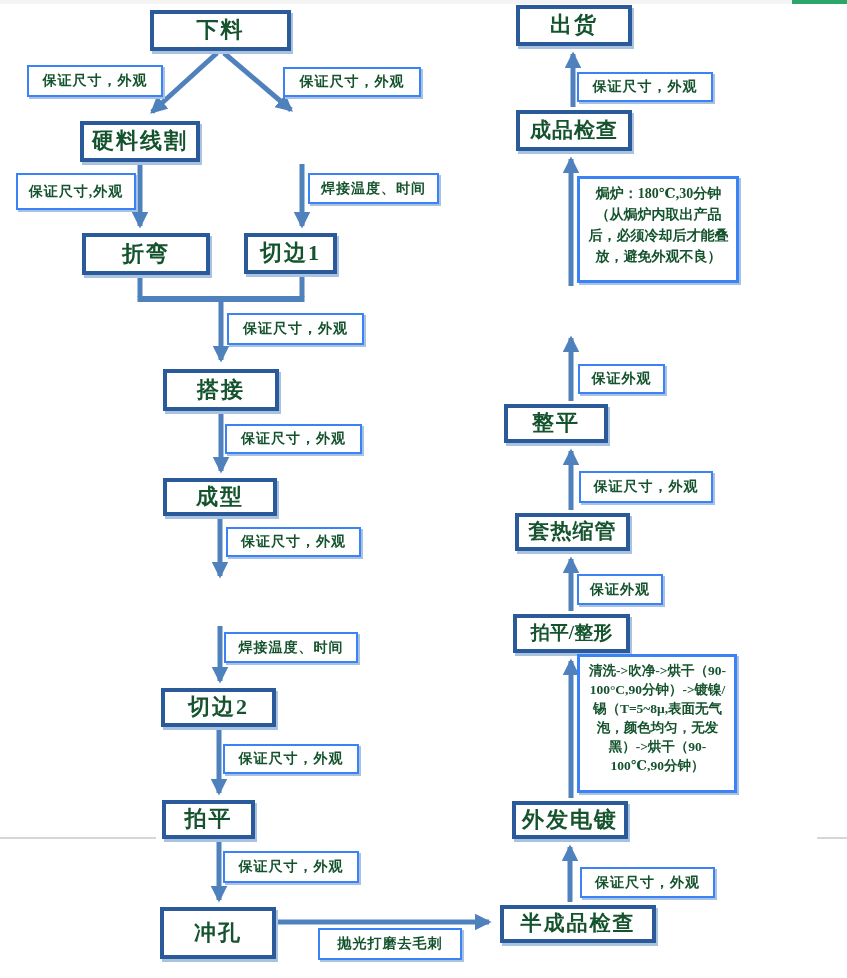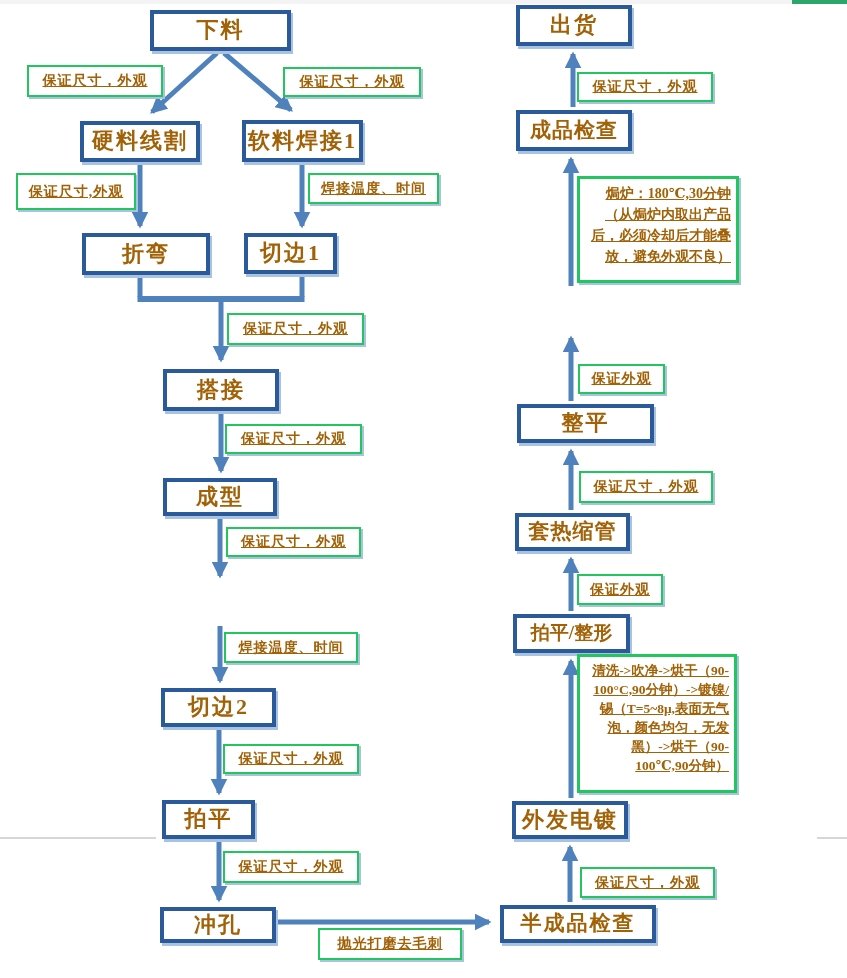--- a/index.html
+++ b/index.html
@@ -1,33 +1,33 @@
 <!DOCTYPE html>
 <html><head>
 <meta charset="utf-8">
 <style>
   html,body{margin:0;padding:0;background:#ffffff;}
   #canvas{
     position:relative;width:847px;height:978px;background:#ffffff;overflow:hidden;
-    font-family:"Liberation Serif","DejaVu Serif",serif;color:#a16207;
+    font-family:"Liberation Serif","DejaVu Serif",serif;color:#14532d;
   }
   .node{
     position:absolute;box-sizing:border-box;background:#fff;
     border:4px solid #2A5A99;box-shadow:2px 3px 0 #A9C2E0;
     display:flex;align-items:center;justify-content:center;text-align:center;
     font-size:22px;font-weight:bold;letter-spacing:2px;line-height:1.1;white-space:nowrap;
   }
   .label{
     position:absolute;box-sizing:border-box;background:#fff;
-    border:2px solid #22c55e;box-shadow:2px 2px 0 #A9C2E0;
+    border:2px solid #3b82f6;box-shadow:2px 2px 0 #A9C2E0;
     display:flex;align-items:center;justify-content:center;text-align:center;
-    font-size:14px;font-weight:bold;letter-spacing:1px;line-height:16px;text-decoration:underline;
+    font-size:14px;font-weight:bold;letter-spacing:1px;line-height:16px;
   }
   .label.long{
-    display:block;text-align:right;padding:4px 5px 2px 6px;letter-spacing:0;
+    display:block;text-align:center;padding:4px 5px 2px 6px;letter-spacing:0;
     font-size:13.5px;line-height:19px;overflow:hidden;border-width:3px;
   }
   .label.wrap2{white-space:normal;padding:1px 6px;}
   #arrows{position:absolute;left:0;top:0;width:847px;height:978px;}
   .strip{position:absolute;top:0;height:4px;}
   .strip.gray{left:0;width:792px;background:#f4f4f4;}
   .strip.green{left:792px;width:55px;background:#2BA76B;}
   .pageline{position:absolute;height:2px;background:#d6d6d6;top:837px;}
   .pageline.left{left:0;width:156px;}
   .pageline.right{left:817px;width:30px;}
@@ -68,33 +68,32 @@
       <path d="M571,611 L571,559" marker-end="url(#ah)"></path>
       <path d="M571,510 L571,451" marker-end="url(#ah)"></path>
       <path d="M571,401 L571,338" marker-end="url(#ah)"></path>
       <path d="M571,286 L571,159" marker-end="url(#ah)"></path>
       <path d="M573,107 L573,54" marker-end="url(#ah)"></path>
     </g>
   </svg>
 
   <div class="node" style="left:150px;top:10px;width:141px;height:41px">下料</div>
   <div class="node" style="left:80px;top:121px;width:120px;height:41px">硬料线割</div>
-  <div class="node" style="left:242px;top:120px;width:121px;height:42px">软料焊接1</div>
   <div class="node" style="left:82px;top:233px;width:128px;height:42px">折弯</div>
   <div class="node" style="left:244px;top:233px;width:93px;height:41px">切边1</div>
   <div class="node" style="left:163px;top:369px;width:116px;height:42px">搭接</div>
   <div class="node" style="left:163px;top:478px;width:114px;height:38px">成型</div>
   <div class="node" style="left:161px;top:688px;width:115px;height:39px">切边2</div>
   <div class="node" style="left:162px;top:800px;width:93px;height:39px">拍平</div>
-  <div class="node" style="left:160px;top:907px;width:116px;height:36px">冲孔</div>
+  <div class="node" style="left:160px;top:907px;width:116px;height:52px">冲孔</div>
   <div class="node" style="left:500px;top:905px;width:156px;height:38px;font-size:21px">半成品检查</div>
   <div class="node" style="left:512px;top:801px;width:116px;height:38px">外发电镀</div>
   <div class="node" style="left:513px;top:614px;width:117px;height:39px;font-size:19px;letter-spacing:0">拍平/整形</div>
   <div class="node" style="left:515px;top:513px;width:115px;height:38px;font-size:21px;letter-spacing:1px">套热缩管</div>
-  <div class="node" style="left:517px;top:404px;width:137px;height:39px">整平</div>
+  <div class="node" style="left:504px;top:404px;width:104px;height:39px">整平</div>
   <div class="node" style="left:516px;top:110px;width:116px;height:41px;font-size:21px;letter-spacing:1px">成品检查</div>
   <div class="node" style="left:516px;top:5px;width:116px;height:41px">出货</div>
 
   <div class="label" style="left:27px;top:65px;width:136px;height:32px">保证尺寸，外观</div>
   <div class="label" style="left:283px;top:67px;width:138px;height:30px">保证尺寸，外观</div>
   <div class="label wrap2" style="left:16px;top:173px;width:120px;height:37px">保证尺寸,外观</div>
   <div class="label" style="left:308px;top:173px;width:131px;height:31px">焊接温度、时间</div>
   <div class="label" style="left:227px;top:313px;width:137px;height:32px">保证尺寸，外观</div>
   <div class="label" style="left:225px;top:424px;width:137px;height:30px">保证尺寸，外观</div>
   <div class="label" style="left:226px;top:527px;width:135px;height:30px">保证尺寸，外观</div>

